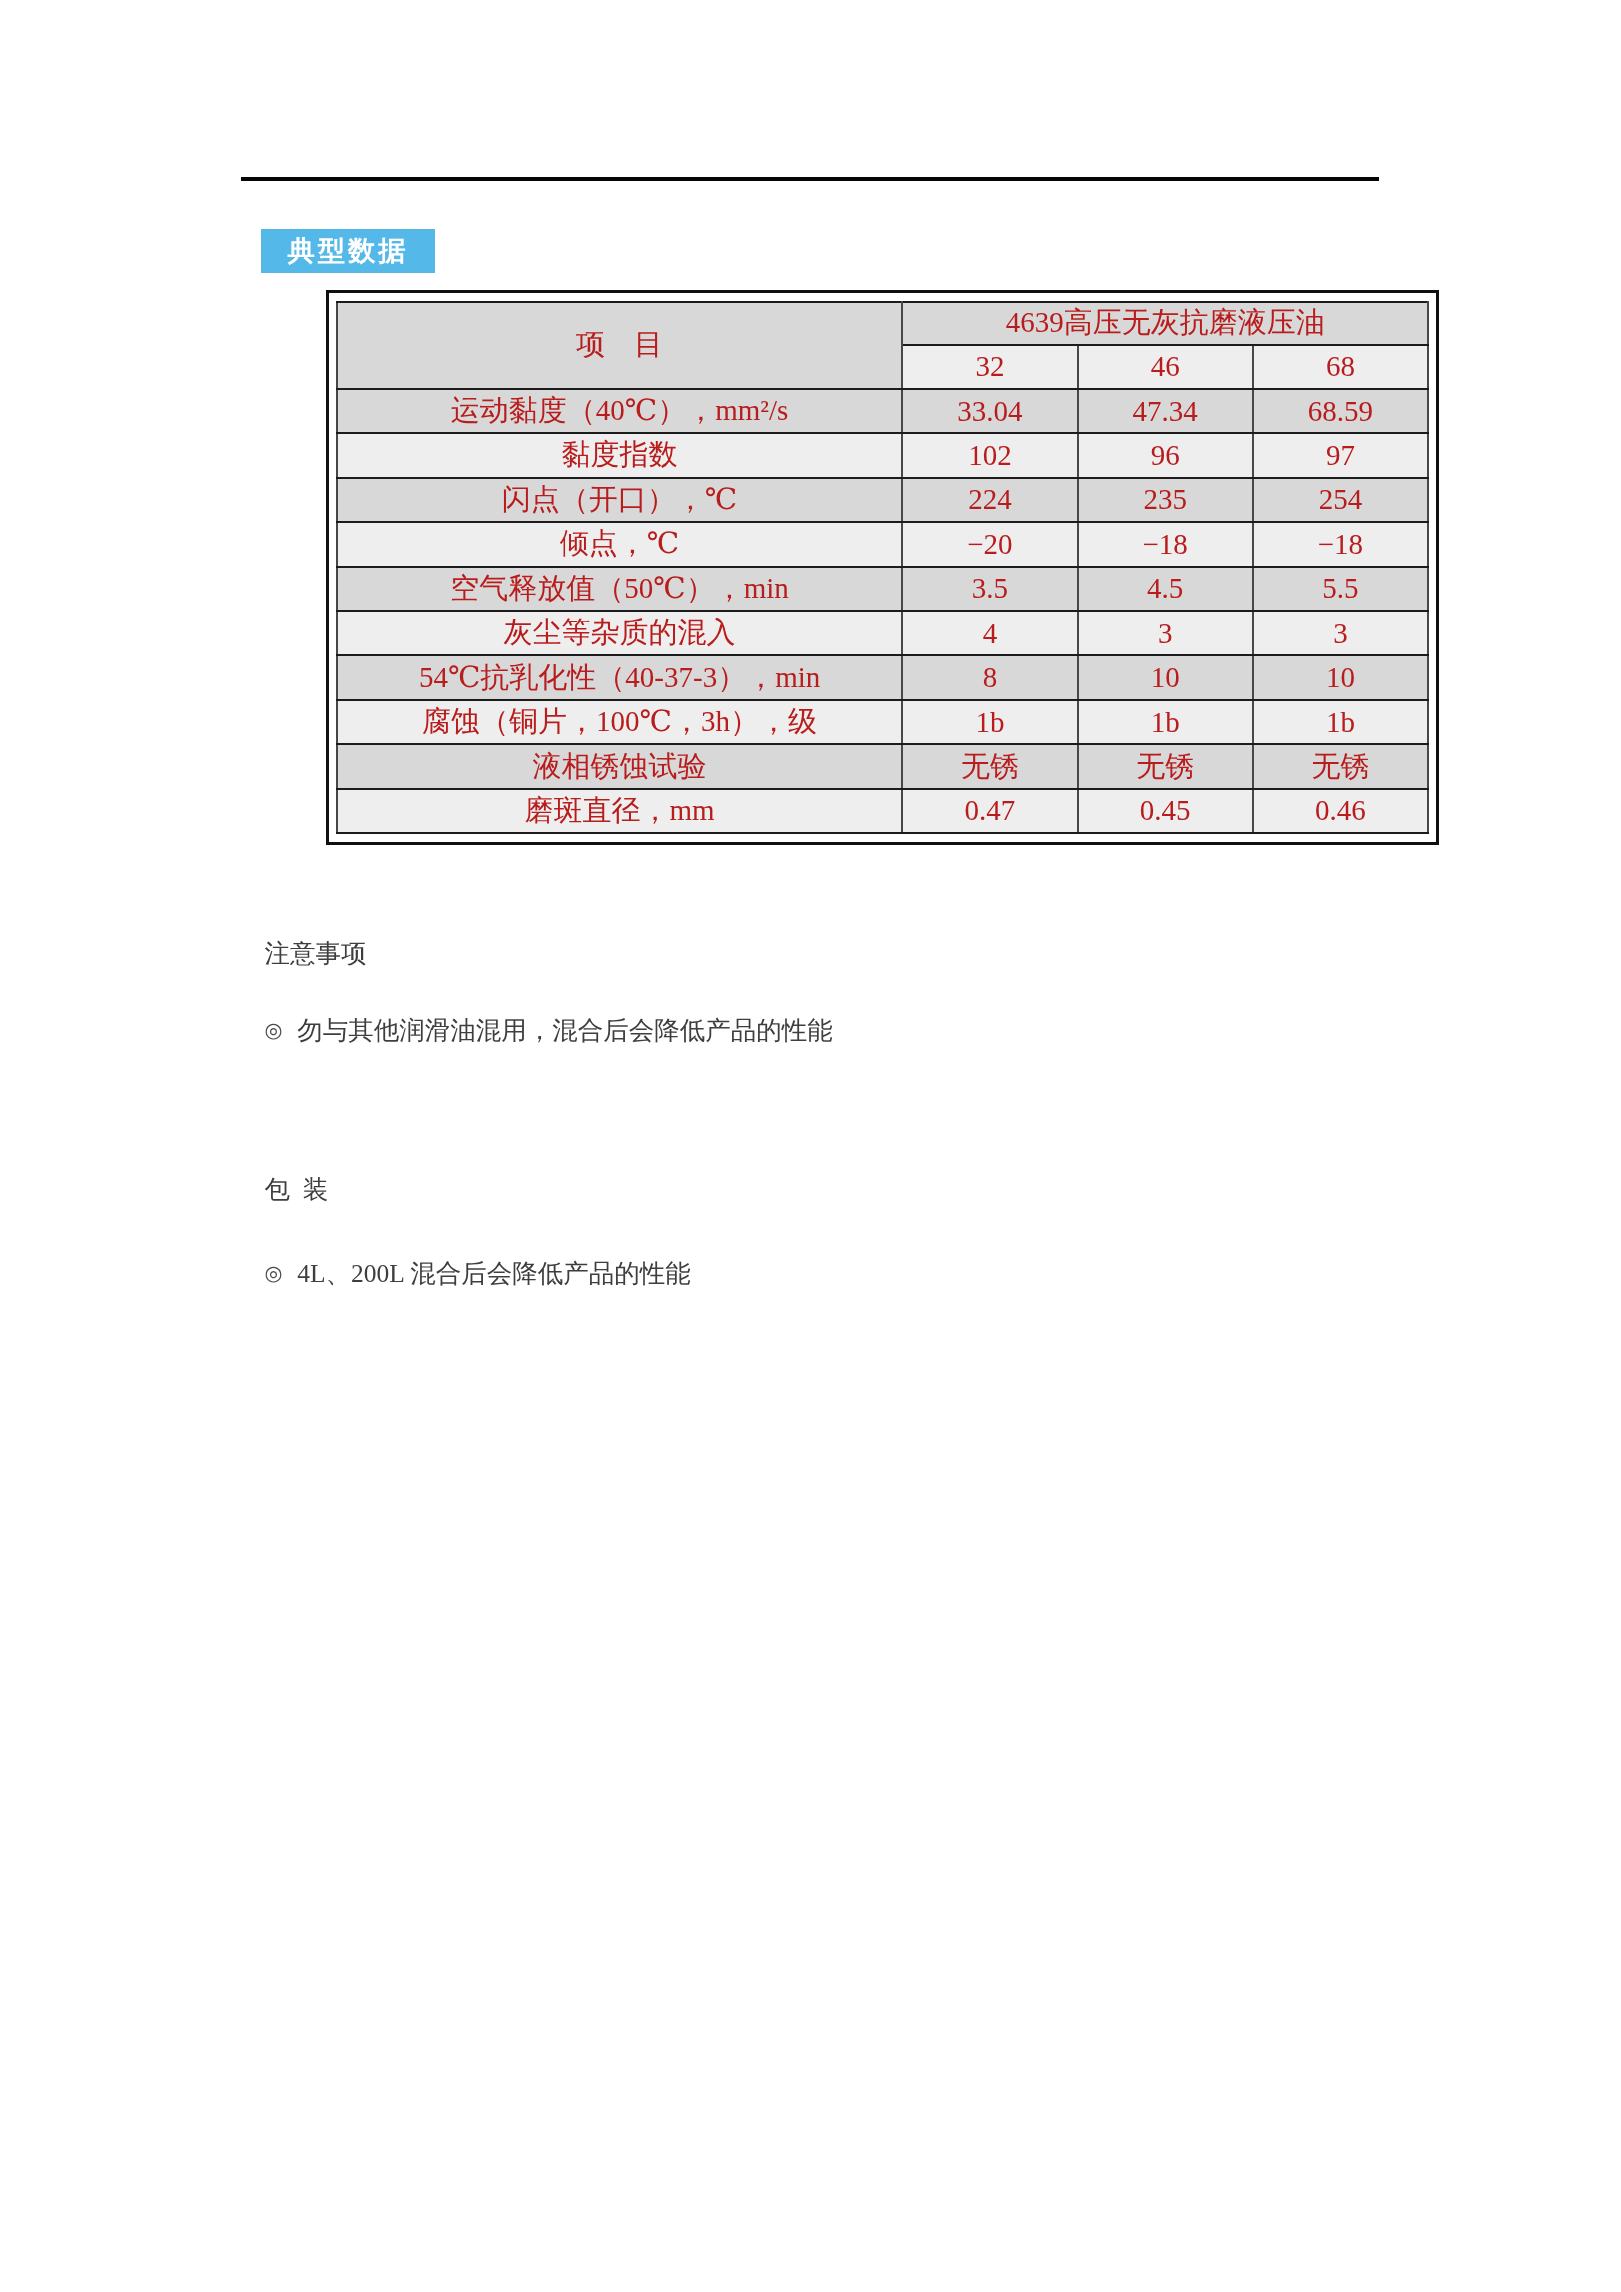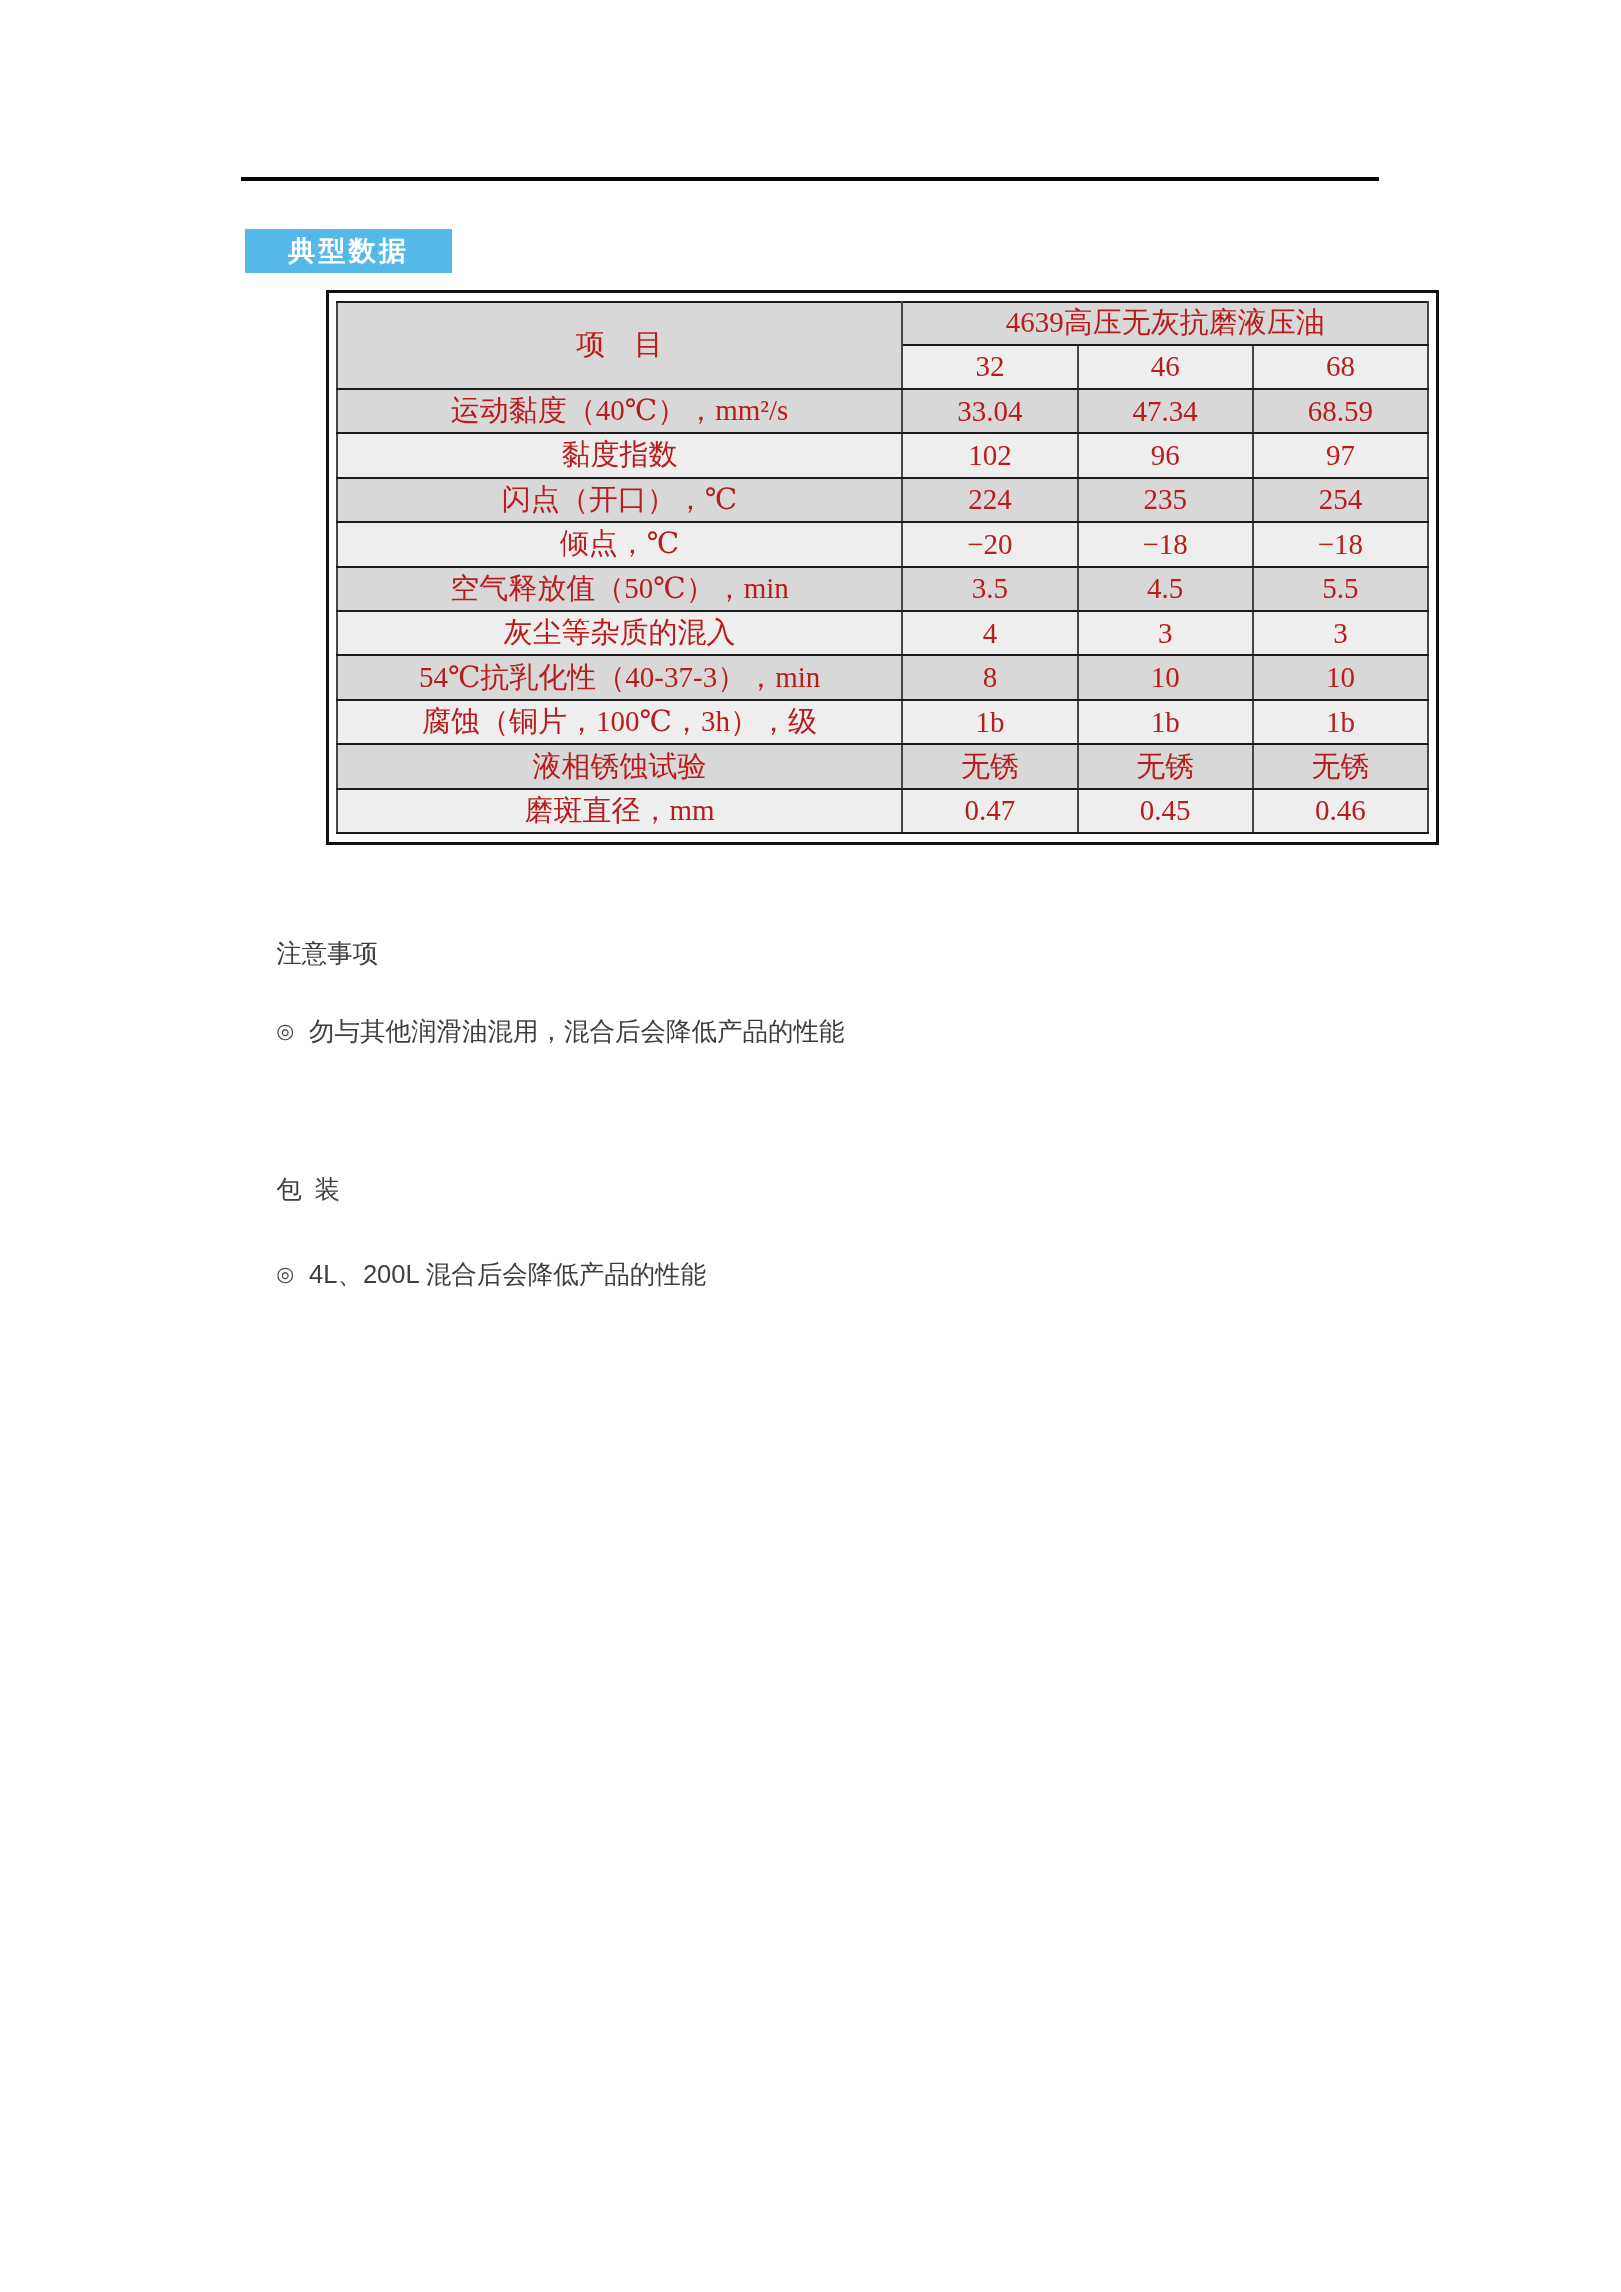--- a/index.html
+++ b/index.html
@@ -22,23 +22,23 @@
     left: 241px;
     top: 177px;
     width: 1138px;
     height: 3.9px;
     background: #050505;
   }
 
   
   .badge {
     position: absolute;
-    left: 245px;
+    left: 261px;
     top: 229px;
-    width: 207px;
+    width: 174px;
     height: 44px;
     background: #54b8e8;
     display: flex;
     align-items: center;
     justify-content: center;
   }
   .badge .badge-text {
     color: #ffffff;
     font-size: 27.4px;
     font-weight: bold;
@@ -87,25 +87,26 @@
   .bg-gray  { background: #d8d8d8; }
   .bg-light { background: #eeeeee; }
   td.cell-label {
     text-align: left;
     padding-left: 13.7px;
   }
 
   
   .text-line {
     position: absolute;
-    left: 248px;
+    left: 239px;
     font-size: 25.5px;
     color: #3e3e3e;
     white-space: pre;
     line-height: 33px;
+    font-family: Liberation Serif, serif;
   }
   .bullet-marker {
     display: inline-block;
     font-size: 20.6px;
     color: #4a4a4a;
     margin-right: 14.7px;
     vertical-align: 2px;
   }
 </style>
 </head>

